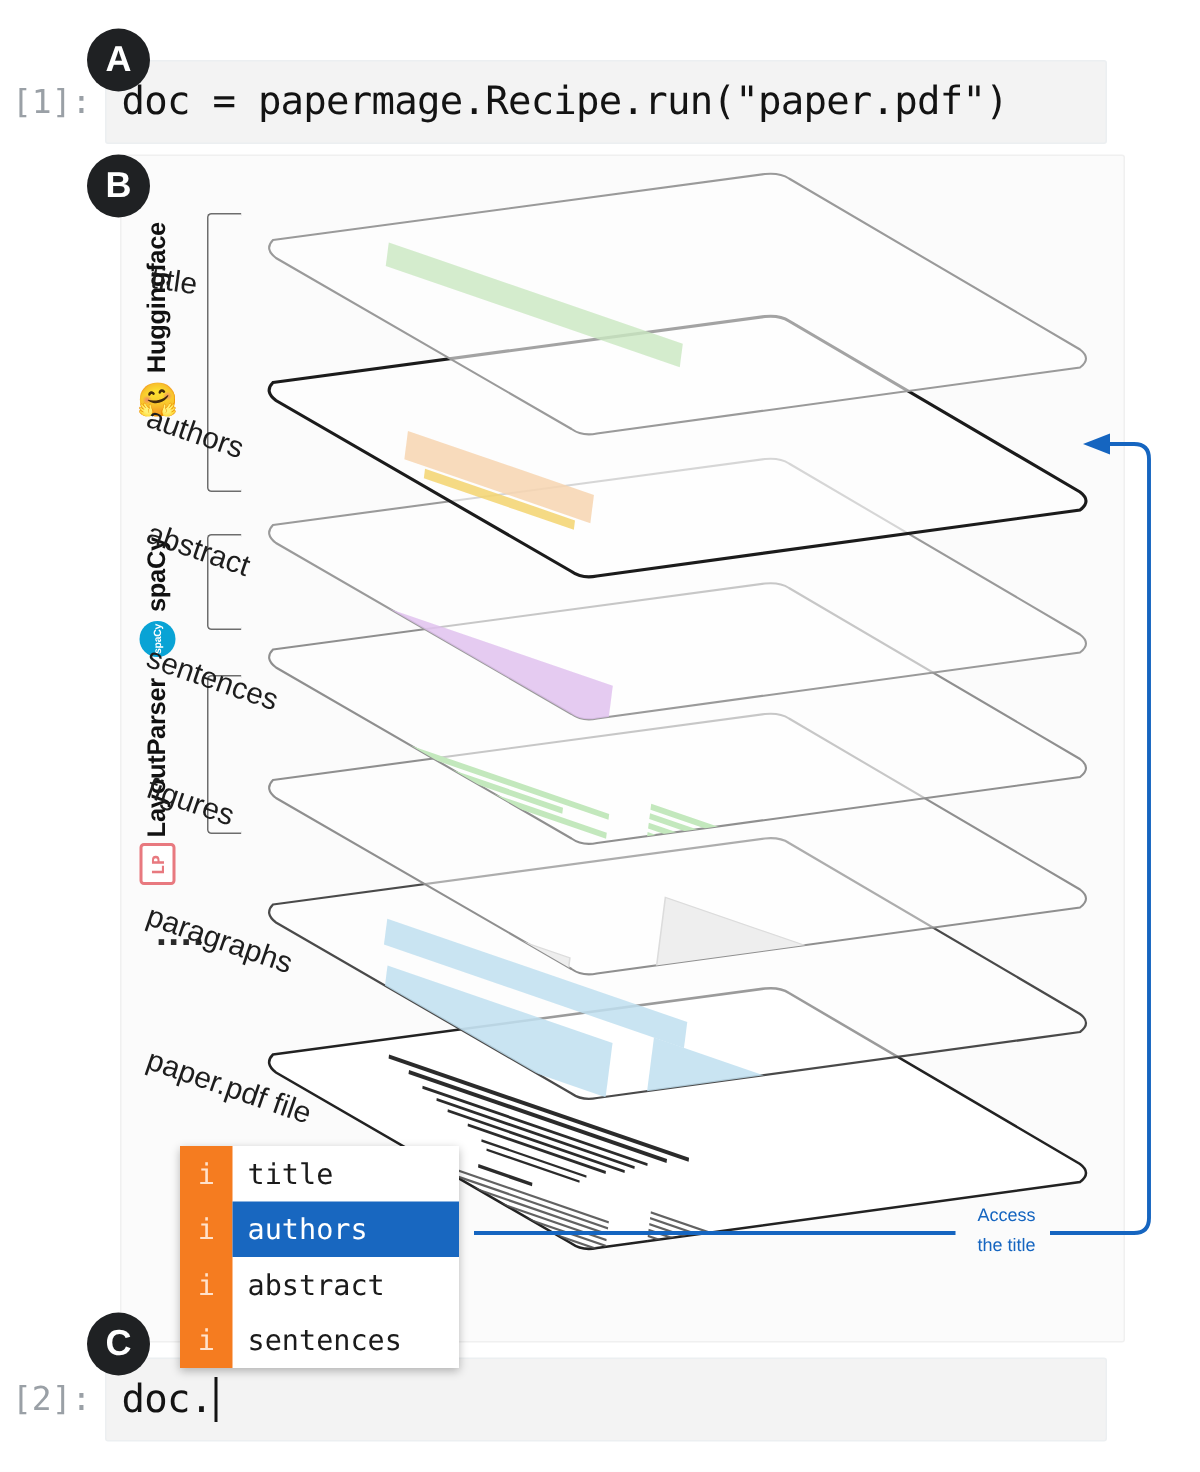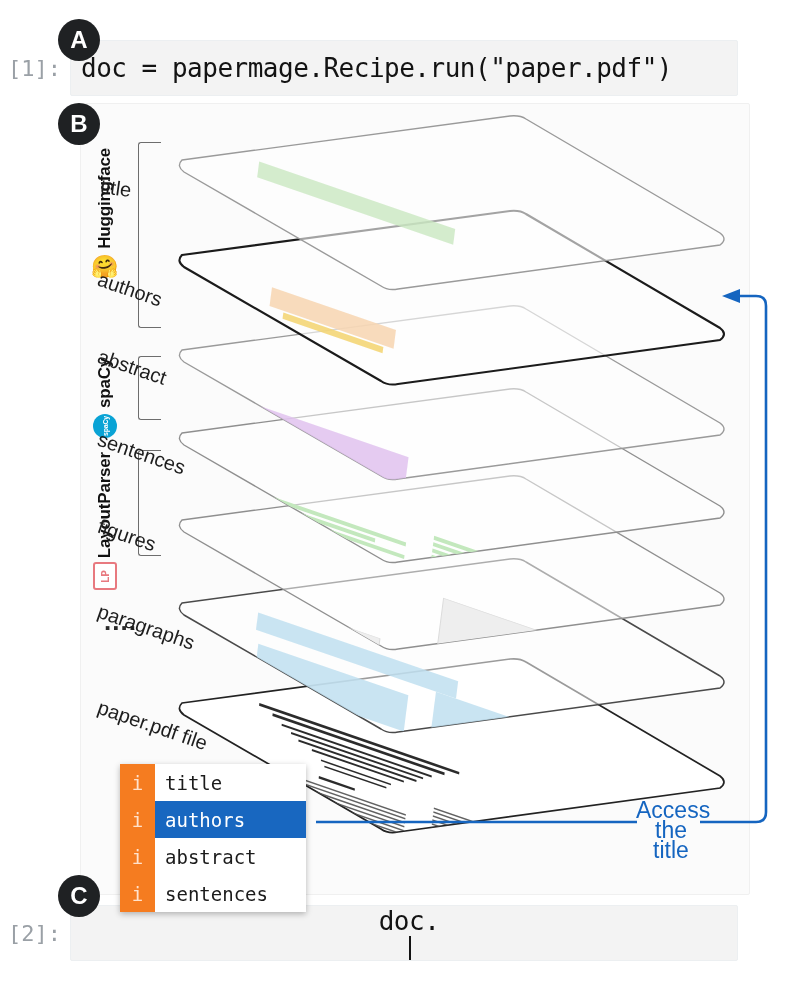--- a/index.html
+++ b/index.html
@@ -105,21 +105,21 @@
   .dd-items{flex:1;display:flex;flex-direction:column;}
   .dd-item{
     height:37px;display:flex;align-items:center;padding-left:10px;
     font-family:"DejaVu Sans Mono","Liberation Mono",monospace;
     font-size:19px;color:#1b1b1b;box-sizing:border-box;
   }
   .dd-item.sel{background:#1867c0;color:#ffffff;}
 
   
   .annot{
-    position:absolute;color:#1565c0;font-size:23px;line-height:20px;
+    position:absolute;color:#1565c0;font-size:12px;line-height:20px;
     text-align:center;z-index:70;font-family:"Liberation Sans",sans-serif;
   }
   #annot-svg{position:absolute;left:0;top:0;width:800px;height:981px;z-index:65;pointer-events:none;}
 </style>
 </head>
 <body>
 
 <div id="root">
 
   <div class="panel"></div>
@@ -393,19 +393,19 @@
       <div class="dd-item">title</div>
       <div class="dd-item sel">authors</div>
       <div class="dd-item">abstract</div>
       <div class="dd-item">sentences</div>
     </div>
   </div>
 
   <div class="badge" style="left:58px;top:875px;">C</div>
   <div class="cell" style="left:0;top:905px;">
     <div class="prompt">[2]:</div>
-    <div class="codebox" style="width:668px;background:#f3f3f3;flex-direction:column;">
+    <div class="codebox" style="width:668px;background:#f3f3f3;">
       <span class="codetext">doc.</span>
         <span class="caret"></span>
     </div>
   </div>
 
 </div>
 
 </body></html>

